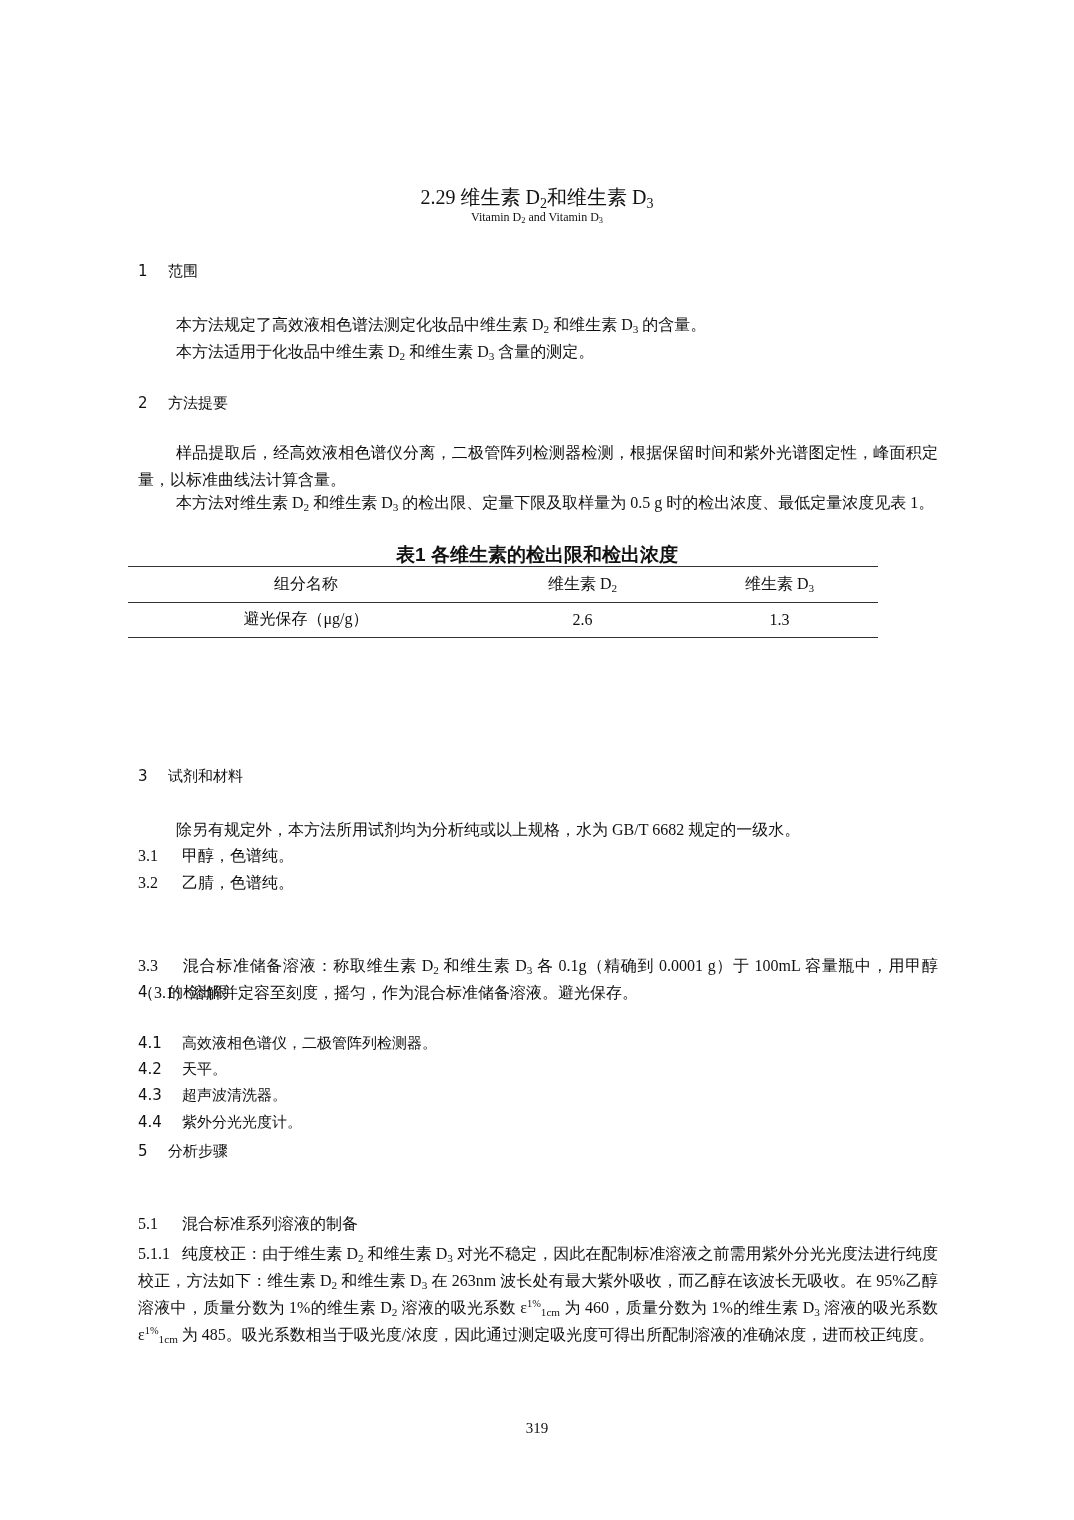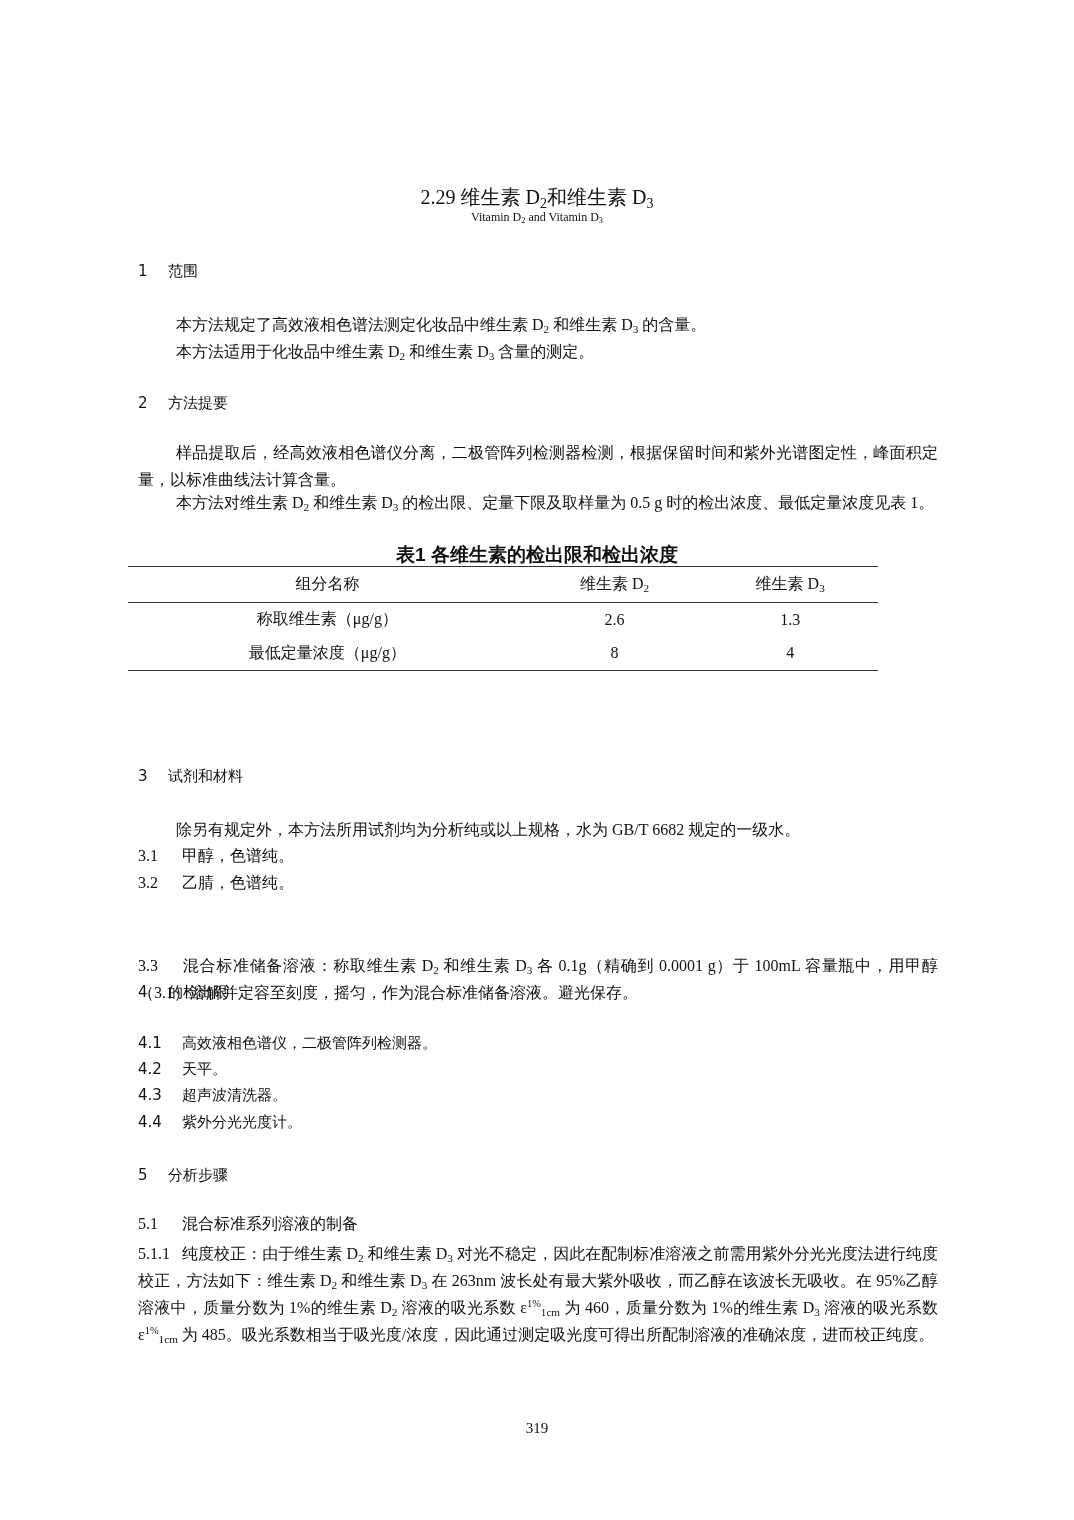--- a/index.html
+++ b/index.html
@@ -45,41 +45,36 @@
 <table class="t">
   <thead>
     <tr>
       <th>组分名称</th>
       <th><span>维生素 D</span><sub>2</sub></th>
       <th><span>维生素 D</span><sub>3</sub></th>
     </tr>
   </thead>
   <tbody>
     <tr>
-      <td>称取维生素（μg/g）</td>
+      <td>避光保存（μg/g）</td>
       <td>2.6</td>
       <td>1.3</td>
-    </tr>
-    <tr>
-      <td>最低定量浓度（μg/g）</td>
-      <td>8</td>
-      <td>4</td>
     </tr>
   </tbody>
 </table>
 
 <div class="abs h" style="top:767px"><span class="num">3</span><span>试剂和材料</span></div>
 <div class="abs p indent" style="top:816px">除另有规定外，本方法所用试剂均为分析纯或以上规格，水为 GB/T 6682 规定的一级水。</div>
 <div class="abs item" style="top:846px"><span class="num">3.1</span><span>甲醇，色谱纯。</span></div>
 <div class="abs item" style="top:873px"><span class="num">3.2</span><span>乙腈，色谱纯。</span></div>
 <div class="abs p" style="top:952px"><span style="display:inline-block;width:44px">3.3</span><span>混合标准储备溶液：称取维生素 D</span><sub>2</sub><span> 和维生素 D</span><sub>3</sub><span> 各 0.1g（精确到 0.0001 g）于 100mL 容量瓶中，用甲醇（3.1）溶解并定容至刻度，摇匀，作为混合标准储备溶液。避光保存。</span></div>
 
 <div class="abs h" style="top:983px"><span class="num">4</span><span>的检出限</span></div>
 <div class="abs item4" style="top:1034px"><span class="num">4.1</span><span>高效液相色谱仪，二极管阵列检测器。</span></div>
 <div class="abs item4" style="top:1060px"><span class="num">4.2</span><span>天平。</span></div>
 <div class="abs item4" style="top:1086px"><span class="num">4.3</span><span>超声波清洗器。</span></div>
 <div class="abs item4" style="top:1113px"><span class="num">4.4</span><span>紫外分光光度计。</span></div>
 
-<div class="abs h" style="top:1166px"><span class="num">5</span><span>分析步骤</span></div>
+<div class="abs h" style="top:1142px"><span class="num">5</span><span>分析步骤</span></div>
 <div class="abs item" style="top:1214px"><span class="num">5.1</span><span>混合标准系列溶液的制备</span></div>
 <div class="abs p" style="top:1240px"><span style="display:inline-block;width:44px">5.1.1</span><span>纯度校正：由于维生素 D</span><sub>2</sub><span> 和维生素 D</span><sub>3</sub><span> 对光不稳定，因此在配制标准溶液之前需用紫外分光光度法进行纯度校正，方法如下：维生素 D</span><sub>2</sub><span> 和维生素 D</span><sub>3</sub><span> 在 263nm 波长处有最大紫外吸收，而乙醇在该波长无吸收。在 95%乙醇溶液中，质量分数为 1%的维生素 D</span><sub>2</sub><span> 溶液的吸光系数 ε</span><sup>1%</sup><sub>1cm</sub><span> 为 460，质量分数为 1%的维生素 D</span><sub>3</sub><span> 溶液的吸光系数 ε</span><sup>1%</sup><sub>1cm</sub><span> 为 485。吸光系数相当于吸光度/浓度，因此通过测定吸光度可得出所配制溶液的准确浓度，进而校正纯度。</span></div>
 
 <div class="abs pageno">319</div>
 
 </body></html>

